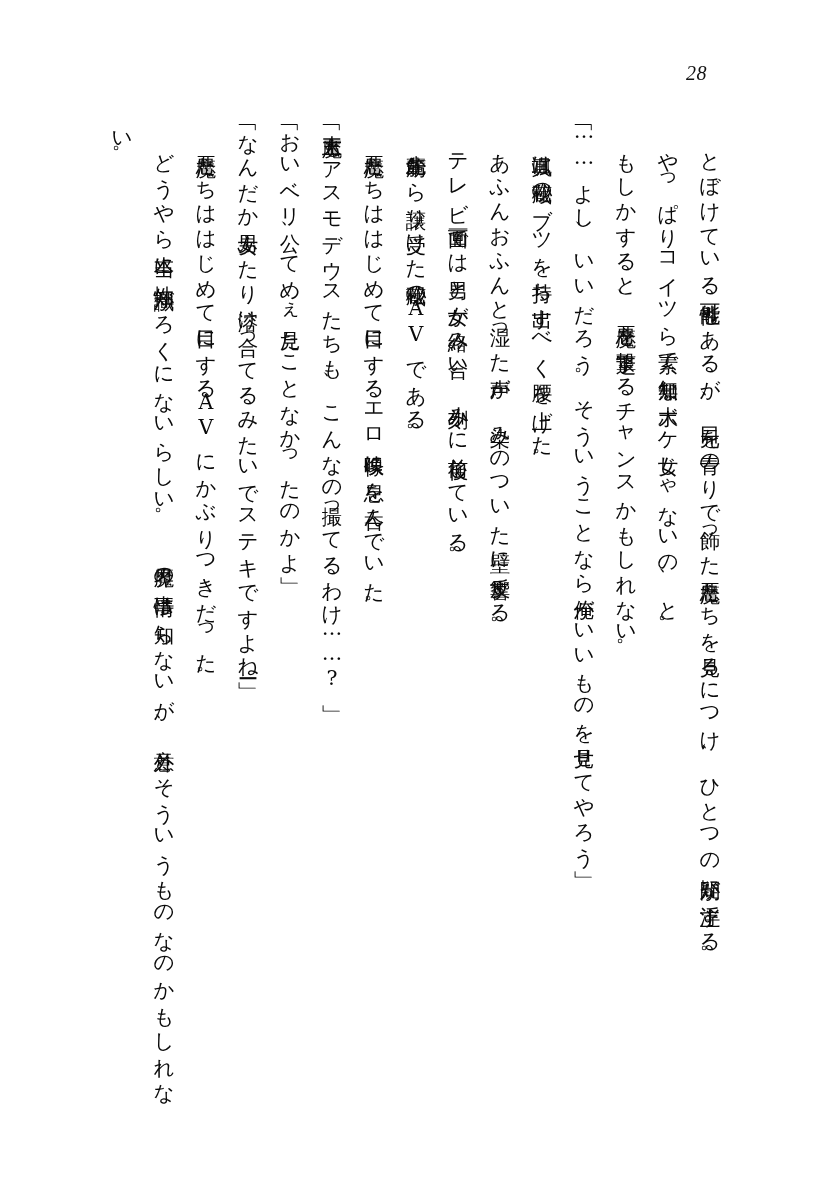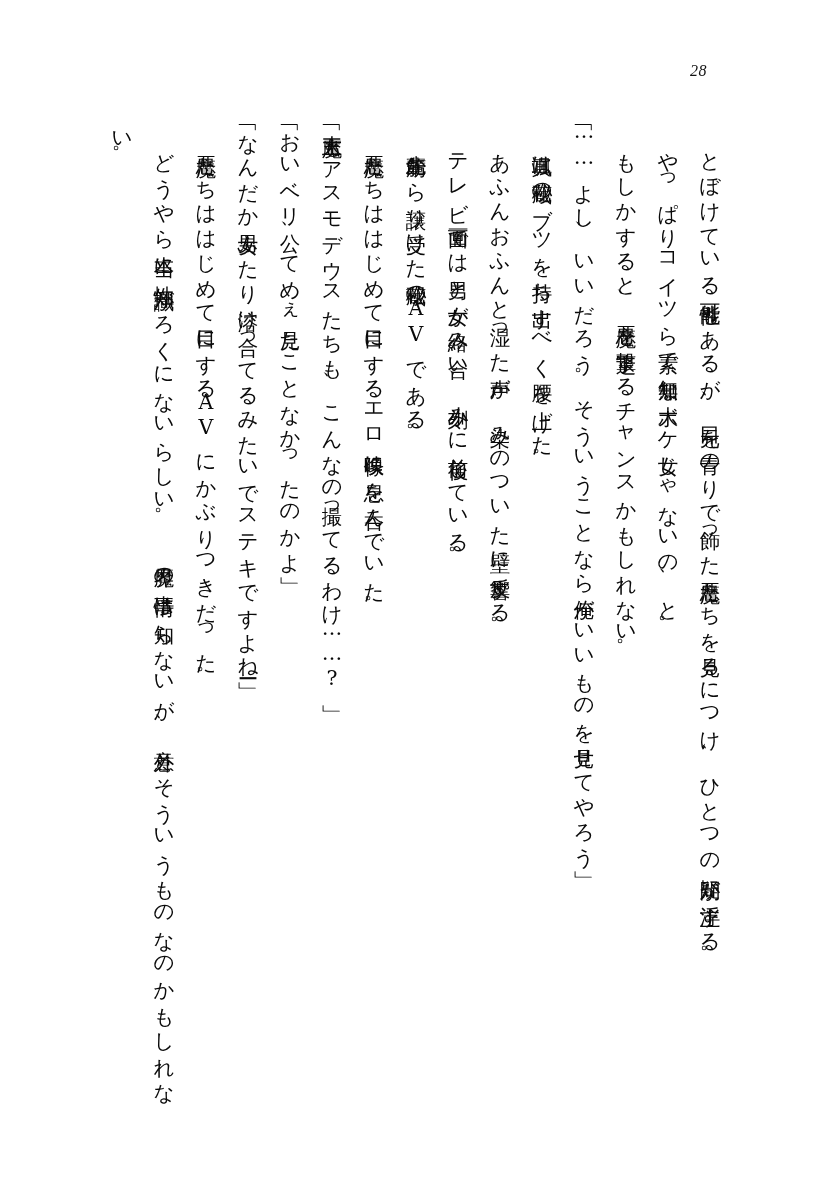--- a/index.html
+++ b/index.html
@@ -18,21 +18,21 @@
   #page {
     width: 827px;
     height: 1182px;
     position: relative;
     background: #ffffff;
   }
   #page-number {
     position: absolute;
     top: 62px;
     right: 120px;
-    font-size: 16px;
+    font-size: 20px;
     font-style: italic;
     font-family: "Liberation Serif", "DejaVu Serif", serif;
     letter-spacing: 0.5px;
     color: #111111;
   }
   #body-text {
     position: absolute;
     top: 118px;
     right: 96px;
     left: 96px;

